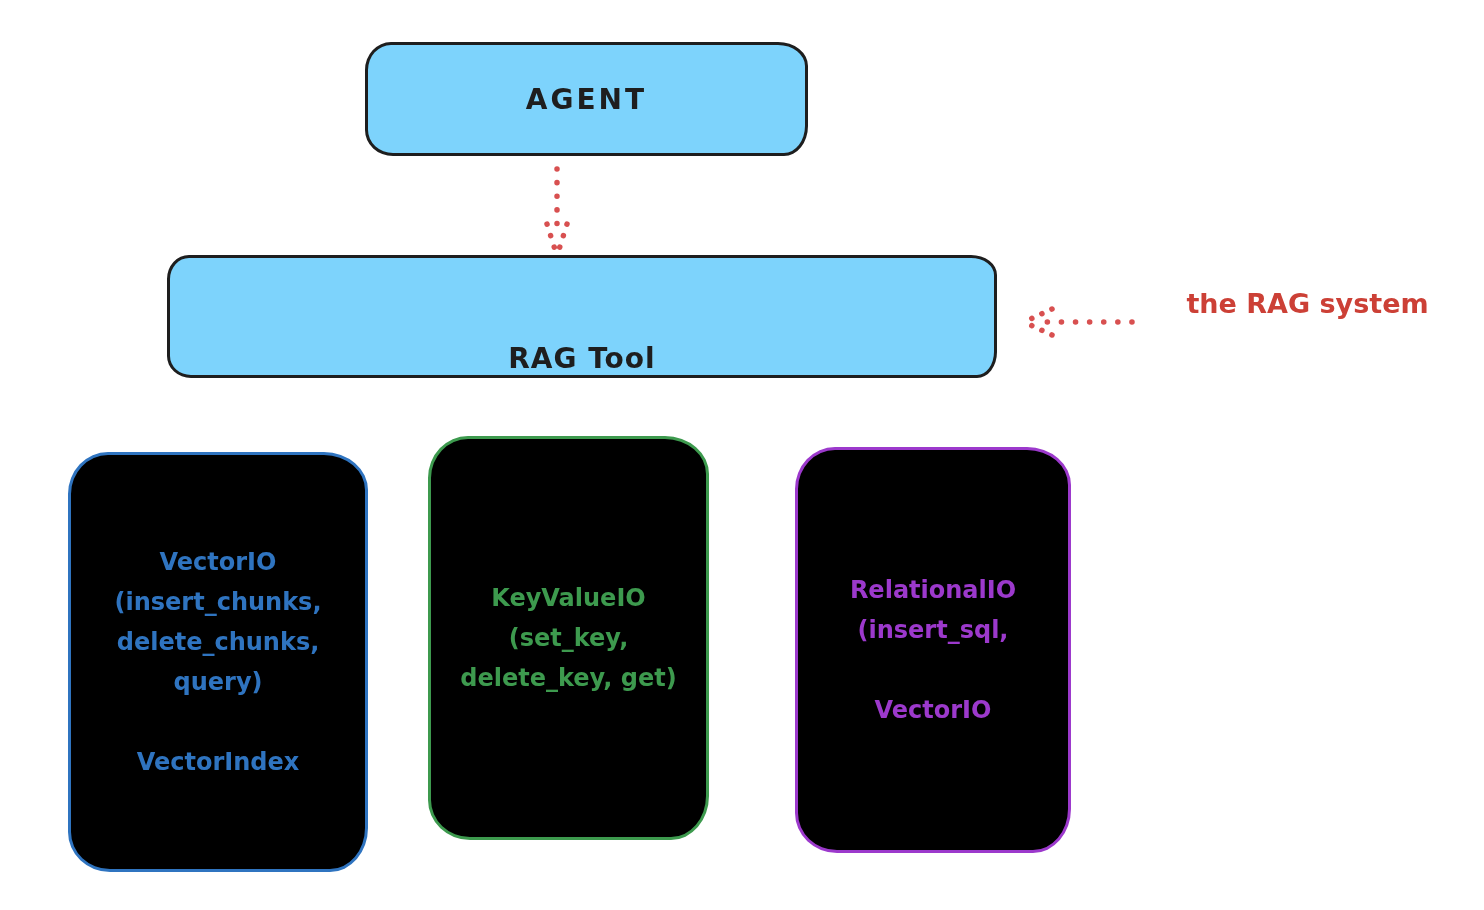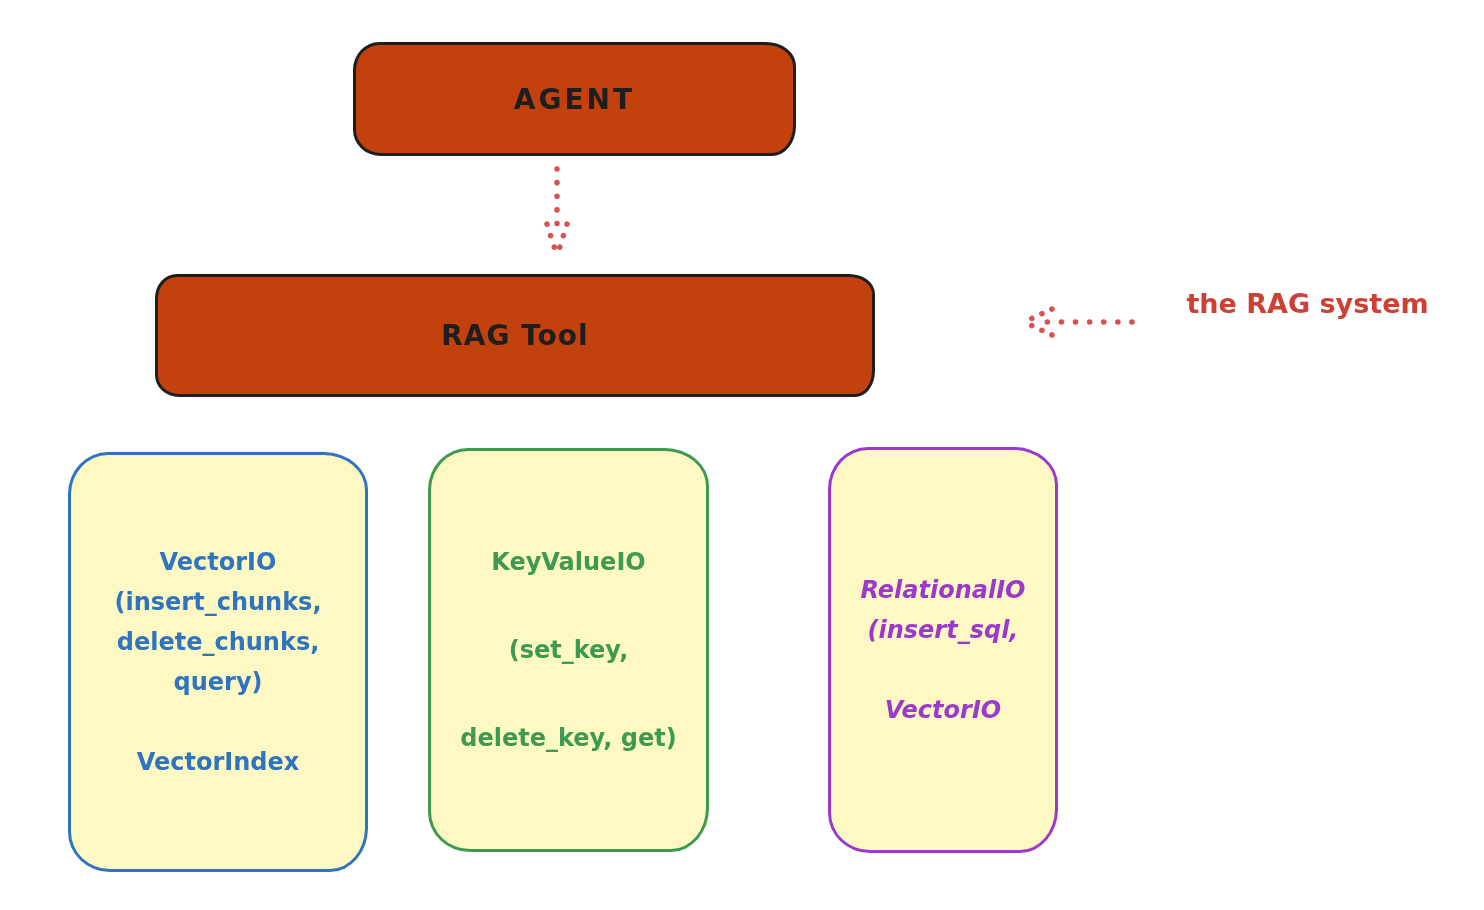--- a/index.html
+++ b/index.html
@@ -14,61 +14,63 @@
     background: #ffffff;
     overflow: hidden;
     font-family: "DejaVu Sans", sans-serif;
   }
   .node {
     position: absolute;
     box-sizing: border-box;
     display: flex;
     align-items: center;
     justify-content: center;
-    background: #c2410c;
+    background: #7dd3fc;
+    margin-left: 12px;
   }
   .node-black {
     border: 3.5px solid #1e1e1e;
     color: #1e1e1e;
   }
   .agent-box {
     left: 353px; top: 42px;
     width: 443px; height: 114px;
     border-radius: 26px 30px 24px 28px / 28px 24px 30px 26px;
     font-size: 28px;
     font-weight: bold;
     letter-spacing: 3px;
   }
   .rag-box {
-    left: 155px; top: 274px;
-    width: 720px; height: 123px;
+    left: 155px; top: 255px;
+    width: 830px; height: 123px;
     border-radius: 22px 26px 20px 24px / 24px 20px 26px 22px;
     font-size: 28px;
     font-weight: bold;
     letter-spacing: 1px;
+    align-items: flex-end;
   }
   .card {
     position: absolute;
     box-sizing: border-box;
-    background: #fef9c3;
+    background: #000000;
     border-style: solid;
     border-width: 3px;
     display: flex;
     flex-direction: column;
     align-items: center;
     justify-content: center;
     text-align: center;
     font-weight: bold;
     font-size: 24px;
     line-height: 40px;
     border-radius: 40px 44px 38px 42px / 42px 38px 44px 40px;
   }
   .card-blue   { left: 68px;  top: 452px; width: 300px; height: 420px; border-color: #2f74c0; color: #2f74c0; }
-  .card-green  { left: 428px; top: 448px; width: 281px; height: 404px; border-color: #3d9a4e; color: #3d9a4e; gap: 48px; }
-  .card-purple { left: 828px; top: 447px; width: 230px; height: 406px; border-color: #9c39cc; color: #9c39cc; font-style: italic; }
+  .card-green  { left: 428px; top: 436px; width: 281px; height: 404px; border-color: #3d9a4e; color: #3d9a4e; }
+  .card-purple { left: 795px; top: 447px; width: 276px; height: 406px; border-color: #9c39cc; color: #9c39cc; }
   .card-index { margin-top: 40px; }
   .annotation {
     position: absolute;
     left: 1140px; top: 285px;
     width: 335px;
     text-align: center;
     color: #cc4036;
     font-size: 27px;
     line-height: 37px;
     font-weight: bold;

